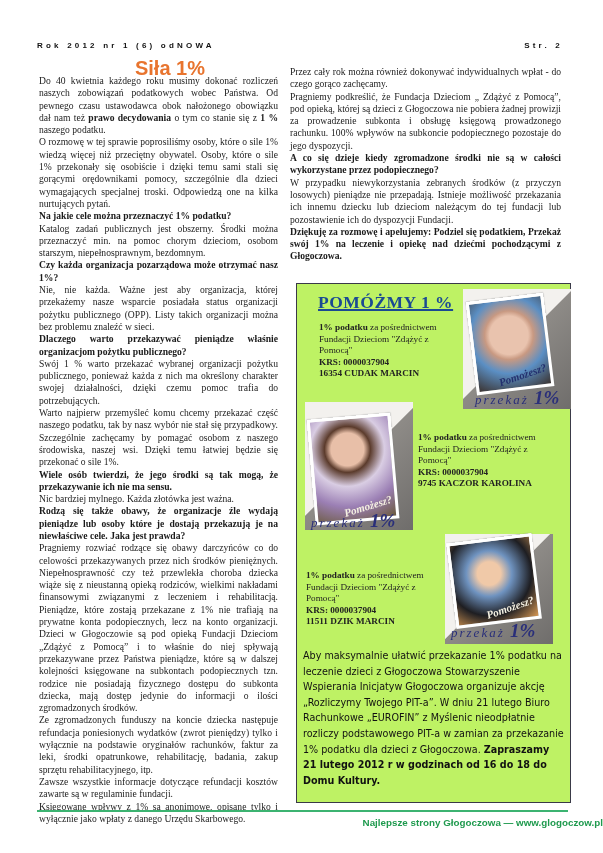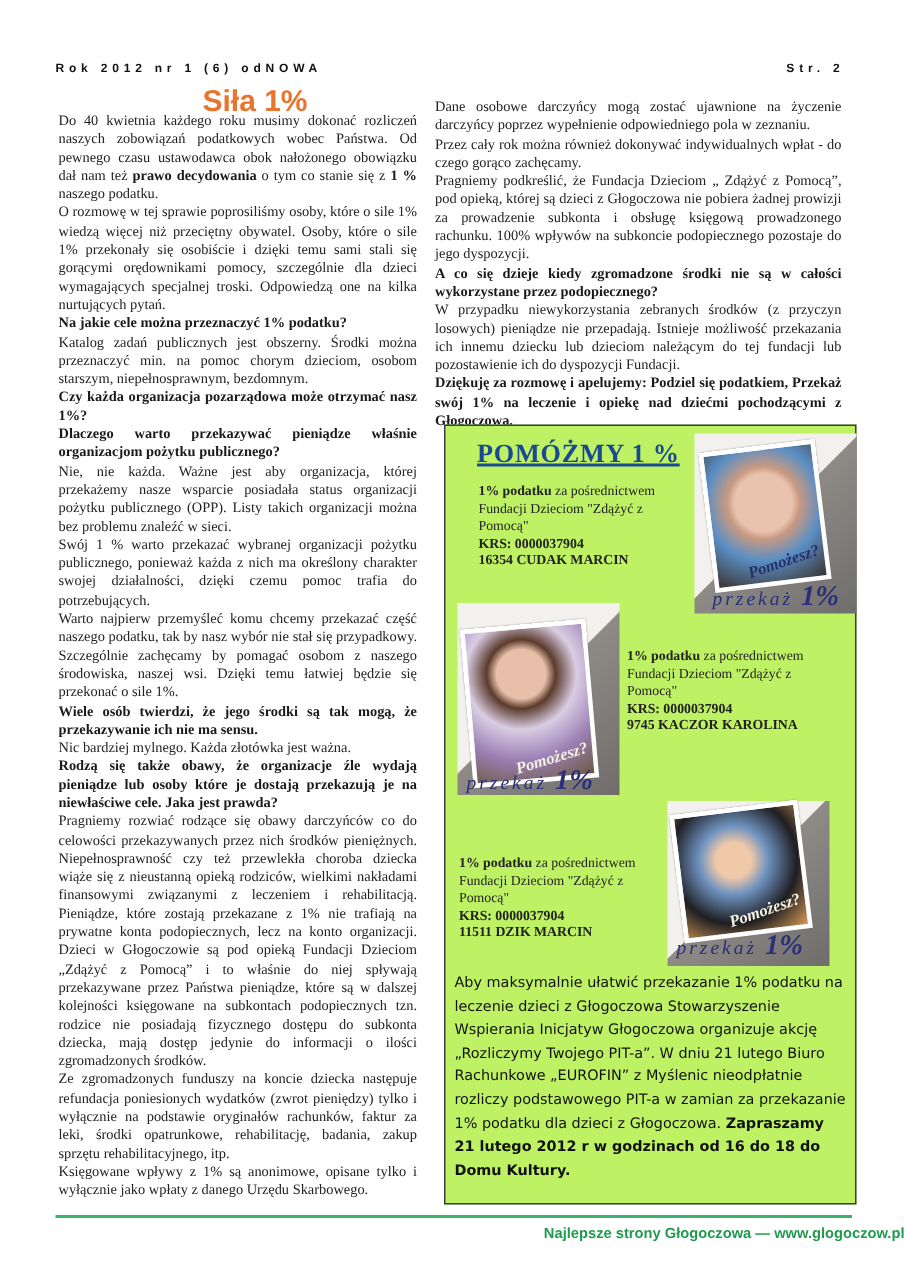--- a/index.html
+++ b/index.html
@@ -38,33 +38,33 @@
 <div class="hdr hdr-right">Str. 2</div>
 
 <div class="title">Siła 1%</div>
 
 <div class="col col-left" id="col-left">
     <p><span>Do 40 kwietnia każdego roku musimy dokonać rozliczeń naszych zobowiązań podatkowych wobec Państwa. Od pewnego czasu ustawodawca obok nałożonego obowiązku dał nam też </span><b>prawo decydowania</b><span> o tym co stanie się z </span><b>1 %</b><span> naszego podatku.</span></p>
     <p>O rozmowę w tej sprawie poprosiliśmy osoby, które o sile 1% wiedzą więcej niż przeciętny obywatel. Osoby, które o sile 1% przekonały się osobiście i dzięki temu sami stali się gorącymi orędownikami pomocy, szczególnie dla dzieci wymagających specjalnej troski. Odpowiedzą one na kilka nurtujących pytań.</p>
     <p><b>Na jakie cele można przeznaczyć 1% podatku?</b></p>
     <p>Katalog zadań publicznych jest obszerny. Środki można przeznaczyć min. na pomoc chorym dzieciom, osobom starszym, niepełnosprawnym, bezdomnym.</p>
     <p><b>Czy każda organizacja pozarządowa może otrzymać nasz 1%?</b></p>
+    <p>Nie, nie każda. Ważne jest aby organizacja, której przekażemy nasze wsparcie posiadała status organizacji pożytku publicznego (OPP). Listy takich organizacji można bez problemu znaleźć w sieci.</p>
     <p><b>Dlaczego warto przekazywać pieniądze właśnie organizacjom pożytku publicznego?</b></p>
-    <p>Nie, nie każda. Ważne jest aby organizacja, której przekażemy nasze wsparcie posiadała status organizacji pożytku publicznego (OPP). Listy takich organizacji można bez problemu znaleźć w sieci.</p>
     <p>Swój 1 % warto przekazać wybranej organizacji pożytku publicznego, ponieważ każda z nich ma określony charakter swojej działalności, dzięki czemu pomoc trafia do potrzebujących.</p>
     <p>Warto najpierw przemyśleć komu chcemy przekazać część naszego podatku, tak by nasz wybór nie stał się przypadkowy. Szczególnie zachęcamy by pomagać osobom z naszego środowiska, naszej wsi. Dzięki temu łatwiej będzie się przekonać o sile 1%.</p>
     <p><b>Wiele osób twierdzi, że jego środki są tak mogą, że przekazywanie ich nie ma sensu.</b></p>
     <p>Nic bardziej mylnego. Każda złotówka jest ważna.</p>
     <p><b>Rodzą się także obawy, że organizacje źle wydają pieniądze lub osoby które je dostają przekazują je na niewłaściwe cele. Jaka jest prawda?</b></p>
     <p>Pragniemy rozwiać rodzące się obawy darczyńców co do celowości przekazywanych przez nich środków pieniężnych. Niepełnosprawność czy też przewlekła choroba dziecka wiąże się z nieustanną opieką rodziców, wielkimi nakładami finansowymi związanymi z leczeniem i rehabilitacją. Pieniądze, które zostają przekazane z 1% nie trafiają na prywatne konta podopiecznych, lecz na konto organizacji. Dzieci w Głogoczowie są pod opieką Fundacji Dzieciom „Zdążyć z Pomocą” i to właśnie do niej spływają przekazywane przez Państwa pieniądze, które są w dalszej kolejności księgowane na subkontach podopiecznych tzn. rodzice nie posiadają fizycznego dostępu do subkonta dziecka, mają dostęp jedynie do informacji o ilości zgromadzonych środków.</p>
     <p>Ze zgromadzonych funduszy na koncie dziecka następuje refundacja poniesionych wydatków (zwrot pieniędzy) tylko i wyłącznie na podstawie oryginałów rachunków, faktur za leki, środki opatrunkowe, rehabilitację, badania, zakup sprzętu rehabilitacyjnego, itp.</p>
+    <p>Zawsze wszystkie informacje dotyczące refundacji kosztów zawarte są w regulaminie fundacji.</p>
     <p>Księgowane wpływy z 1% są anonimowe, opisane tylko i wyłącznie jako wpłaty z danego Urzędu Skarbowego.</p>
   </div>
 <div class="col col-right" id="col-right">
-    <p>Dane osobowe darczyńcy mogą zostać ujawnione na życzenie darczyńcy poprzez wypełnienie odpowiedniego pola w zeznaniu.</p>
     <p>Przez cały rok można również dokonywać indywidualnych wpłat - do czego gorąco zachęcamy.</p>
     <p>Pragniemy podkreślić, że Fundacja Dzieciom „ Zdążyć z Pomocą”, pod opieką, której są dzieci z Głogoczowa nie pobiera żadnej prowizji za prowadzenie subkonta i obsługę księgową prowadzonego rachunku. 100% wpływów na subkoncie podopiecznego pozostaje do jego dyspozycji.</p>
     <p><b>A co się dzieje kiedy zgromadzone środki nie są w całości wykorzystane przez podopiecznego?</b></p>
     <p>W przypadku niewykorzystania zebranych środków (z przyczyn losowych) pieniądze nie przepadają. Istnieje możliwość przekazania ich innemu dziecku lub dzieciom należącym do tej fundacji lub pozostawienie ich do dyspozycji Fundacji.</p>
     <p><b>Dziękuję za rozmowę i apelujemy: Podziel się podatkiem, Przekaż swój 1% na leczenie i opiekę nad dziećmi pochodzącymi z Głogoczowa.</b></p>
   </div>
 
 <div class="promo">
   <div class="promo-title">POMÓŻMY  1 %</div>
 

